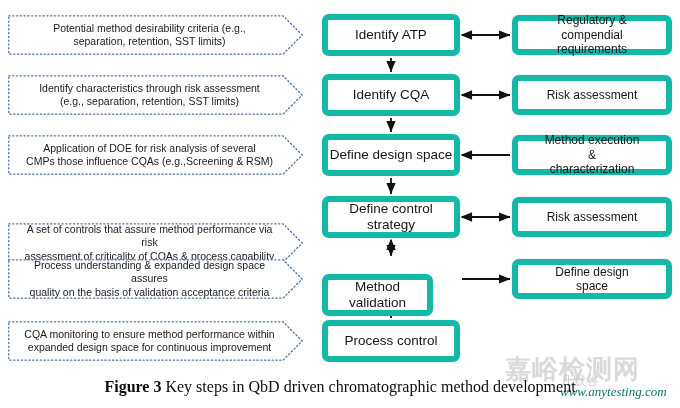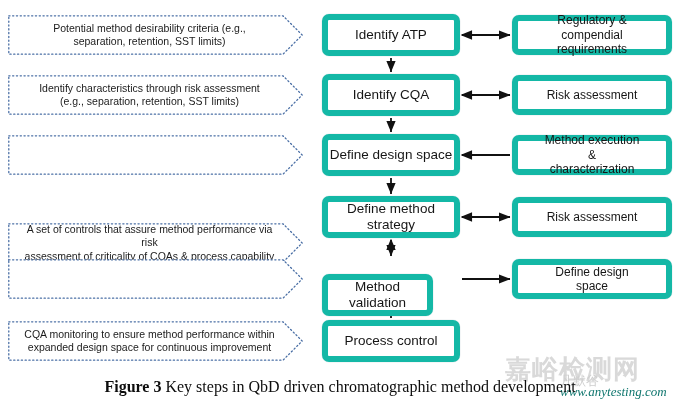--- a/index.html
+++ b/index.html
@@ -180,43 +180,45 @@
       <div class="node node-center" style="left: 322px; top: 74px; width: 138px; height: 42px;">
         <span>Identify CQA</span>
       </div>
       <div class="node node-right" style="left: 512px; top: 75px; width: 160px; height: 40px;">
         <span>Risk assessment</span>
       </div>
       <div class="callout" style="left: 8px; top: 135px; width: 295px; height: 40px; font-size: 10.5px;">
         <svg class="callout-border" viewBox="0 0 295 40" preserveAspectRatio="none">
           <polygon points="0.8,0.8 275,0.8 294.2,20 275,39.2 0.8,39.2" fill="#ffffff" stroke="#4a6fa5" stroke-width="1.3" stroke-dasharray="1.2 2.6" stroke-linecap="round"></polygon>
         </svg>
+        <span class="callout-text">Application of DOE for risk analysis of several<br>CMPs those influence CQAs (e.g.,Screening &amp; RSM)</span>
       </div>
       <div class="node node-center" style="left: 322px; top: 134px; width: 138px; height: 42px;">
         <span>Define design space</span>
       </div>
       <div class="node node-right" style="left: 512px; top: 135px; width: 160px; height: 40px;">
         <span>Method execution &amp;<br>characterization</span>
       </div>
       <div class="callout" style="left: 8px; top: 197px; width: 295px; height: 40px; font-size: 10.5px; margin-top: 26px;">
         <svg class="callout-border" viewBox="0 0 295 40" preserveAspectRatio="none">
           <polygon points="0.8,0.8 275,0.8 294.2,20 275,39.2 0.8,39.2" fill="#ffffff" stroke="#4a6fa5" stroke-width="1.3" stroke-dasharray="1.2 2.6" stroke-linecap="round"></polygon>
         </svg>
         <span class="callout-text">A set of controls that assure method performance via risk<br>assessment of criticality of CQAs &amp; process capability</span>
       </div>
       <div class="node node-center" style="left: 322px; top: 196px; width: 138px; height: 42px;">
-        <span>Define method strategy</span>
+        <span>Define control strategy</span>
       </div>
       <div class="node node-right" style="left: 512px; top: 197px; width: 160px; height: 40px;">
         <span>Risk assessment</span>
       </div>
       <div class="callout" style="left: 8px; top: 259px; width: 295px; height: 40px; font-size: 10.5px;">
         <svg class="callout-border" viewBox="0 0 295 40" preserveAspectRatio="none">
           <polygon points="0.8,0.8 275,0.8 294.2,20 275,39.2 0.8,39.2" fill="#ffffff" stroke="#4a6fa5" stroke-width="1.3" stroke-dasharray="1.2 2.6" stroke-linecap="round"></polygon>
         </svg>
+        <span class="callout-text">Process understanding &amp; expanded design space assures<br>quality on the basis of validation acceptance criteria</span>
       </div>
       <div class="node node-center" style="left: 322px; top: 274px; width: 111px; height: 42px;">
         <span>Method validation</span>
       </div>
       <div class="node node-right" style="left: 512px; top: 259px; width: 160px; height: 40px;">
         <span>Define design space</span>
       </div>
       <div class="callout" style="left: 8px; top: 321px; width: 295px; height: 40px; font-size: 10.5px;">
         <svg class="callout-border" viewBox="0 0 295 40" preserveAspectRatio="none">
           <polygon points="0.8,0.8 275,0.8 294.2,20 275,39.2 0.8,39.2" fill="#ffffff" stroke="#4a6fa5" stroke-width="1.3" stroke-dasharray="1.2 2.6" stroke-linecap="round"></polygon>

